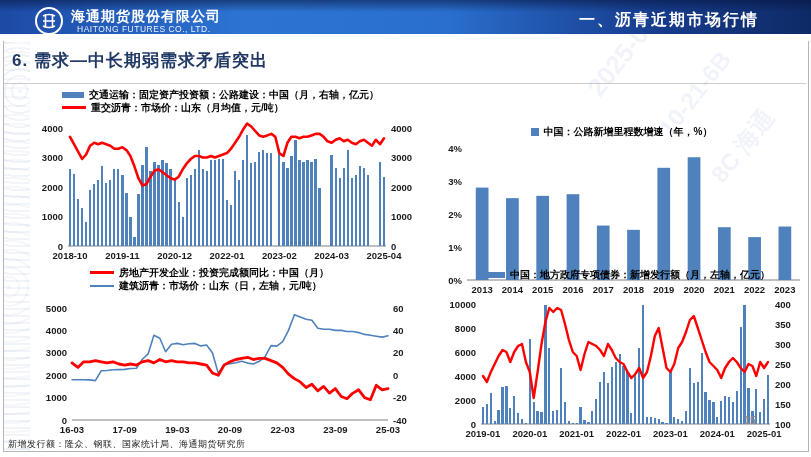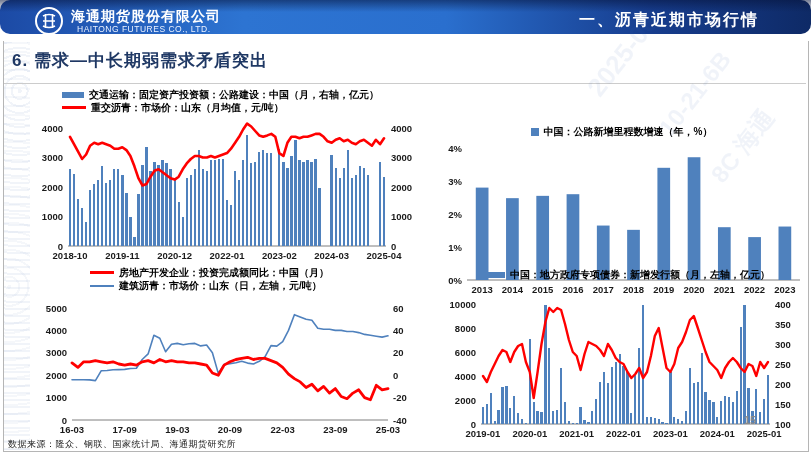--- a/index.html
+++ b/index.html
@@ -1,21 +1,21 @@
 <!DOCTYPE html>
 <html><head>
 <meta charset="utf-8">
 <style>
   html,body{margin:0;padding:0;background:#fff;}
   body{width:811px;height:457px;position:relative;overflow:hidden;
        font-family:"Liberation Sans","DejaVu Sans",sans-serif;}
   
   .header{position:absolute;left:0;top:0;width:811px;height:34px;
     background:linear-gradient(180deg,#16357e 0%,#2b6cc8 30%,#2e79d8 55%,#1d4fa6 100%);
-    background-image:linear-gradient(90deg,#1c4aa5 0%,#2d74d2 30%,#2a6fce 55%,#173d8e 80%,#0e2a66 100%);border-radius:10px;}
+    background-image:linear-gradient(90deg,#1c4aa5 0%,#2d74d2 30%,#2a6fce 55%,#173d8e 80%,#0e2a66 100%);}
   .header:after{content:"";position:absolute;left:0;top:0;width:100%;height:12px;
     background:linear-gradient(180deg,rgba(6,20,60,.55),rgba(6,20,60,0));}
   .logo-wrap{position:absolute;left:34px;top:6px;display:flex;align-items:center;gap:7px;z-index:2;}
   .logo-text .cn{color:#fff;font-size:14px;font-weight:bold;letter-spacing:1px;line-height:16px;}
   .logo-text .en{color:#eaf1ff;font-size:8.5px;letter-spacing:.5px;line-height:10px;margin-left:6px;}
   .section-title{position:absolute;right:52px;top:10px;color:#fff;font-size:16px;
     font-weight:bold;letter-spacing:2px;z-index:2;}
   
   .content-frame{position:absolute;left:3px;top:41px;width:804px;height:410px;
     border:1px solid #b5b5b5;border-top:none;background:#fff;}
@@ -348,14 +348,14 @@
       <text x="96.81756756756756" y="171" font-size="9.5" font-weight="bold" fill="#1a1a1a" text-anchor="middle">2020-01</text>
       <text x="143.68243243243245" y="171" font-size="9.5" font-weight="bold" fill="#1a1a1a" text-anchor="middle">2021-01</text>
       <text x="190.5472972972973" y="171" font-size="9.5" font-weight="bold" fill="#1a1a1a" text-anchor="middle">2022-01</text>
       <text x="237.41216216216216" y="171" font-size="9.5" font-weight="bold" fill="#1a1a1a" text-anchor="middle">2023-01</text>
       <text x="284.27702702702703" y="171" font-size="9.5" font-weight="bold" fill="#1a1a1a" text-anchor="middle">2024-01</text>
       <text x="331.1418918918919" y="171" font-size="9.5" font-weight="bold" fill="#1a1a1a" text-anchor="middle">2025-01</text>
       <polyline points="50.0,110.0 53.9,116.0 57.8,106.0 61.7,98.0 65.6,90.0 69.5,84.0 73.4,86.0 77.3,96.0 81.2,86.0 85.1,80.0 89.0,78.0 92.9,96.0 96.8,106.0 100.7,132.0 104.6,106.0 108.5,78.0 112.4,56.0 116.3,42.0 120.3,46.0 124.2,42.0 128.1,44.0 132.0,58.0 135.9,74.0 139.8,86.0 143.7,90.0 147.6,104.0 151.5,88.0 155.4,76.0 159.3,78.0 163.2,80.0 167.1,84.0 171.0,90.0 174.9,78.0 178.8,84.0 182.7,92.0 186.6,96.0 190.5,98.0 194.5,106.0 198.4,112.0 202.3,108.0 206.2,102.0 210.1,112.0 214.0,106.0 217.9,90.0 221.8,70.0 225.7,62.0 229.6,82.0 233.5,102.0 237.4,106.0 241.3,98.0 245.2,82.0 249.1,76.0 253.0,66.0 256.9,54.0 260.8,50.0 264.8,62.0 268.7,74.0 272.6,86.0 276.5,96.0 280.4,100.0 284.3,104.0 288.2,112.0 292.1,102.0 296.0,96.0 299.9,92.0 303.8,96.0 307.7,102.0 311.6,106.0 315.5,98.0 319.4,100.0 323.3,110.0 327.2,96.0 331.1,102.0 335.0,96.0" fill="none" stroke="#FF0000" stroke-width="2.4" stroke-linejoin="round" stroke-linecap="round"></polyline>
     </svg>
 </div>
 
-<div class="source-note">数据来源：隆众、钢联、国家统计局、海通期货研究所</div>
+<div class="source-note">新增发行额：隆众、钢联、国家统计局、海通期货研究所</div>
 <div class="page-number">15</div>
 
 </body></html>

